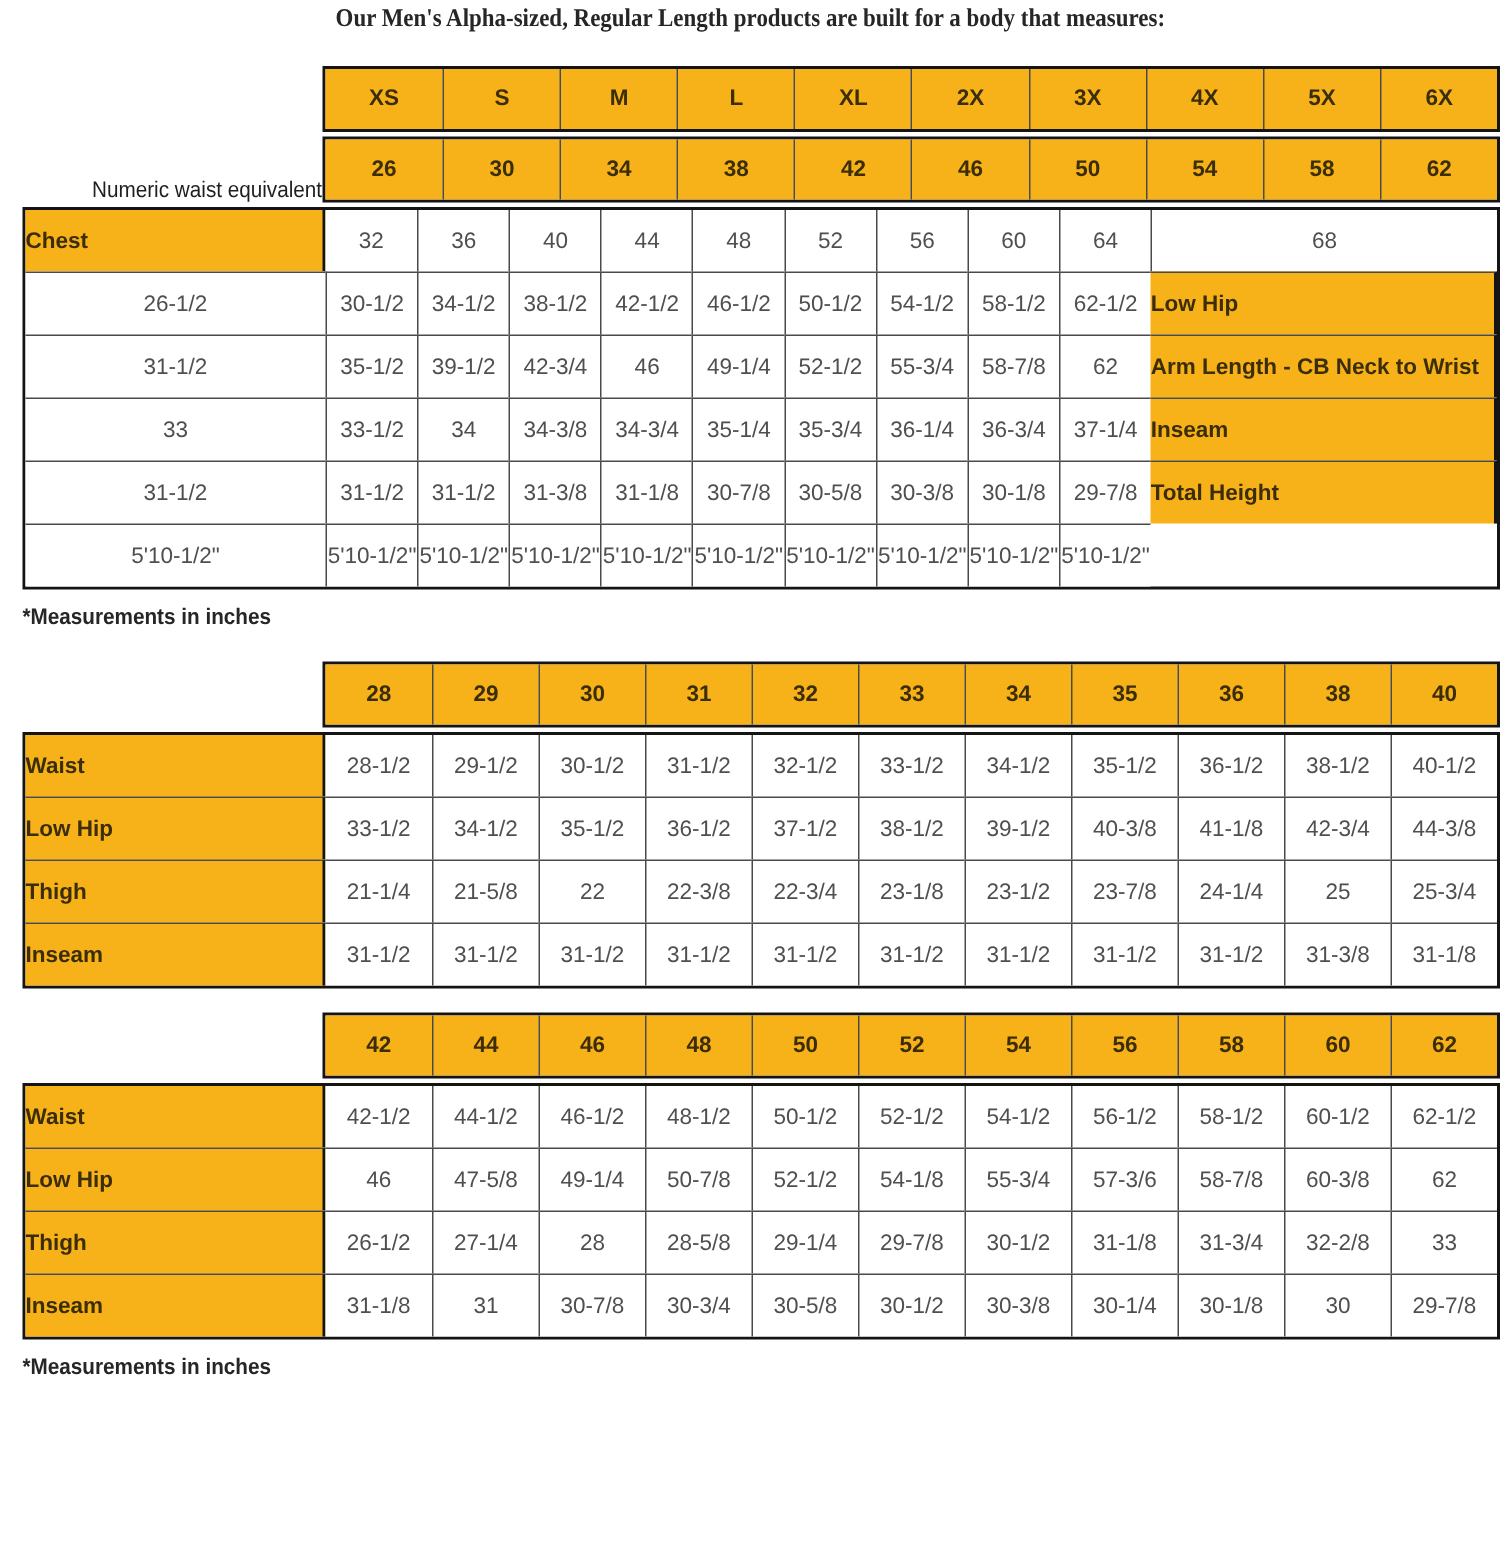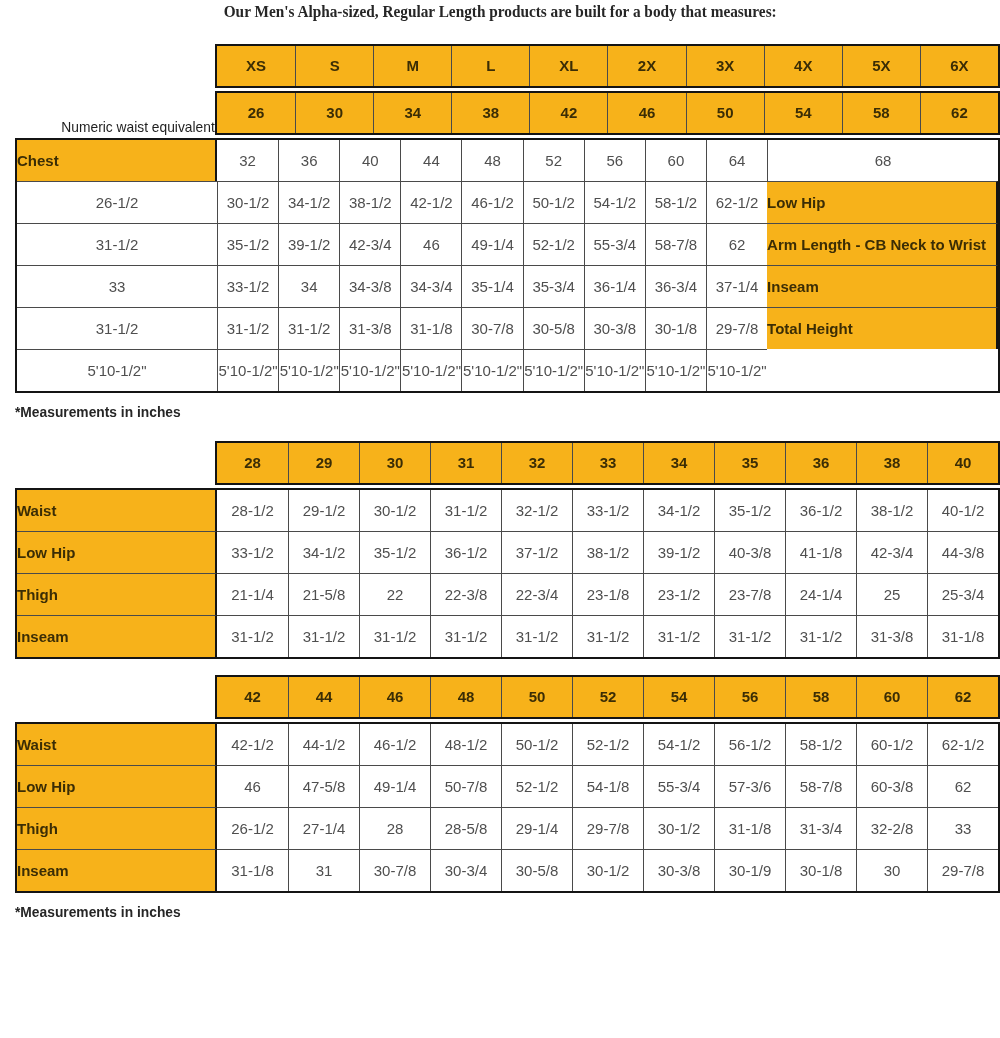--- a/index.html
+++ b/index.html
@@ -309,21 +309,21 @@
         <div class="dcell bt bl">32-2/8</div>
         <div class="dcell bt bl">33</div>
         <div class="lcell bt">Inseam</div>
         <div class="dcell bt">31-1/8</div>
         <div class="dcell bt bl">31</div>
         <div class="dcell bt bl">30-7/8</div>
         <div class="dcell bt bl">30-3/4</div>
         <div class="dcell bt bl">30-5/8</div>
         <div class="dcell bt bl">30-1/2</div>
         <div class="dcell bt bl">30-3/8</div>
-        <div class="dcell bt bl">30-1/9</div>
+        <div class="dcell bt bl">30-1/4</div>
         <div class="dcell bt bl">30-1/8</div>
         <div class="dcell bt bl">30</div>
         <div class="dcell bt bl">29-7/8</div>
       </div>
   </section>
 
   <p class="footnote"><span>*Measurements in inches</span></p>
 
 </div>
 

